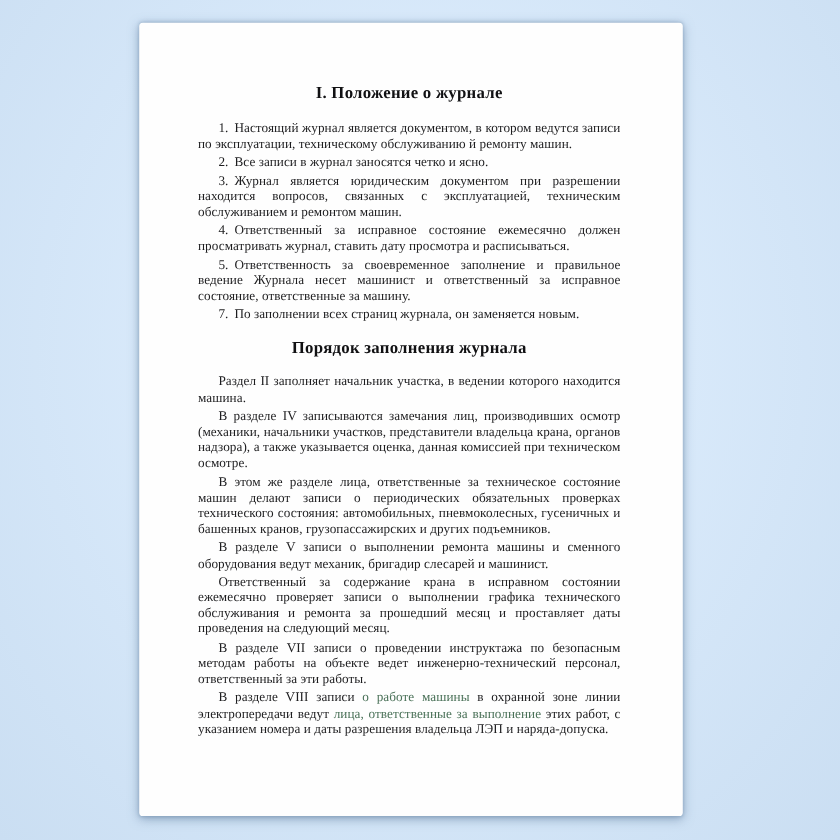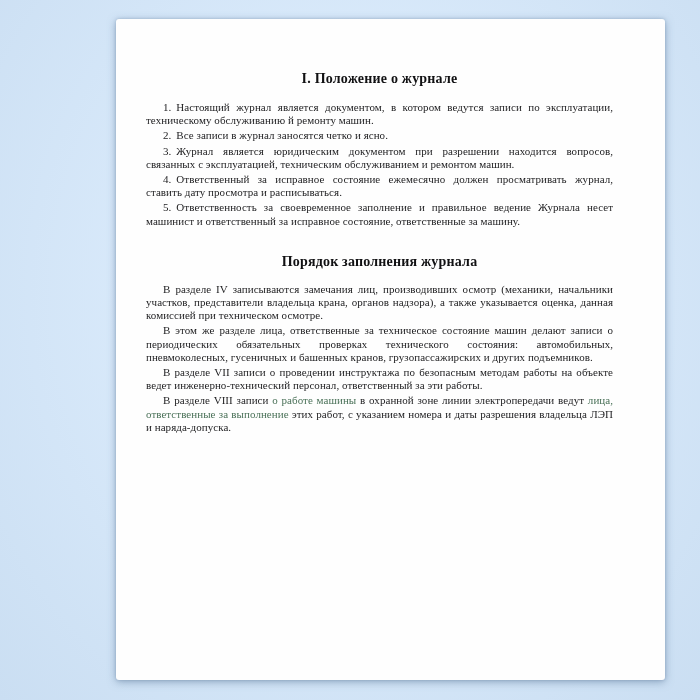--- a/index.html
+++ b/index.html
@@ -15,39 +15,39 @@
   }
   .stage {
     position: relative;
     width: 700px;
     height: 700px;
   }
   .paper {
     position: absolute;
     left: 116px;
     top: 19px;
-    width: 549px;
+    width: 453px;
     height: 661px;
     box-sizing: border-box;
     background: #fefefe;
     border-radius: 3px;
     box-shadow: 0 2px 9px rgba(88, 118, 152, 0.55), 0 0 3px rgba(88, 118, 152, 0.35);
-    padding: 52px 50px 20px 28px;
+    padding: 52px 50px 20px 47px;
     overflow: hidden;
   }
   .sec-title {
     margin: 0 0 14px 0;
     font-size: 14px;
     font-weight: bold;
     text-align: center;
     color: #111113;
     letter-spacing: 0.2px;
   }
   .sec-title.second {
-    margin-top: 26px;
+    margin-top: 14px;
     margin-bottom: 13px;
     text-align: center;
   }
   p.line {
     margin: 2px;
     font-size: 11px;
     line-height: 13.2px;
     text-align: justify;
     text-indent: 17px;
     color: #1d1d1f;
@@ -66,23 +66,27 @@
 <div class="stage">
   <div class="paper">
 
     <h1 class="sec-title">I. Положение о журнале</h1>
 
     <p class="line"><span class="num">1.</span><span>Настоящий журнал является документом, в котором ведутся записи по эксплуатации, техническому обслуживанию й ремонту машин.</span></p>
     <p class="line"><span class="num">2.</span><span>Все записи в журнал заносятся четко и ясно.</span></p>
     <p class="line"><span class="num">3.</span><span>Журнал является юридическим документом при разрешении находится вопросов, связанных с эксплуатацией, техническим обслуживанием и ремонтом машин.</span></p>
     <p class="line"><span class="num">4.</span><span>Ответственный за исправное состояние ежемесячно должен просматривать журнал, ставить дату просмотра и расписываться.</span></p>
     <p class="line"><span class="num">5.</span><span>Ответственность за своевременное заполнение и правильное ведение Журнала несет машинист и ответственный за исправное состояние, ответственные за машину.</span></p>
+    <p class="line"><span class="num">7.</span><span>По заполнении всех страниц журнала, он заменяется новым.</span></p>
 
     <h2 class="sec-title second">Порядок заполнения журнала</h2>
 
+    <p class="line">Раздел II заполняет начальник участка, в ведении которого находится машина.</p>
     <p class="line">В разделе IV записываются замечания лиц, производивших осмотр (механики, начальники участков, представители владельца крана, органов надзора), а также указывается оценка, данная комиссией при техническом осмотре.</p>
     <p class="line">В этом же разделе лица, ответственные за техническое состояние машин делают записи о периодических обязательных проверках технического состояния: автомобильных, пневмоколесных, гусеничных и башенных кранов, грузопассажирских и других подъемников.</p>
+    <p class="line">В разделе V записи о выполнении ремонта машины и сменного оборудования ведут механик, бригадир слесарей и машинист.</p>
+    <p class="line">Ответственный за содержание крана в исправном состоянии ежемесячно проверяет записи о выполнении графика технического обслуживания и ремонта за прошедший месяц и проставляет даты проведения на следующий месяц.</p>
     <p class="line">В разделе VII записи о проведении инструктажа по безопасным методам работы на объекте ведет инженерно-технический персонал, ответственный за эти работы.</p>
 
     <p class="line"><span>В разделе VIII записи </span><span class="tint">о работе машины</span><span> в охранной зоне линии электропередачи ведут </span><span class="tint">лица, ответственные за выполнение</span><span> этих работ, с указанием номера и даты разрешения владельца ЛЭП и наряда-допуска.</span></p>
 
   </div>
 </div>
 
 </body></html>

